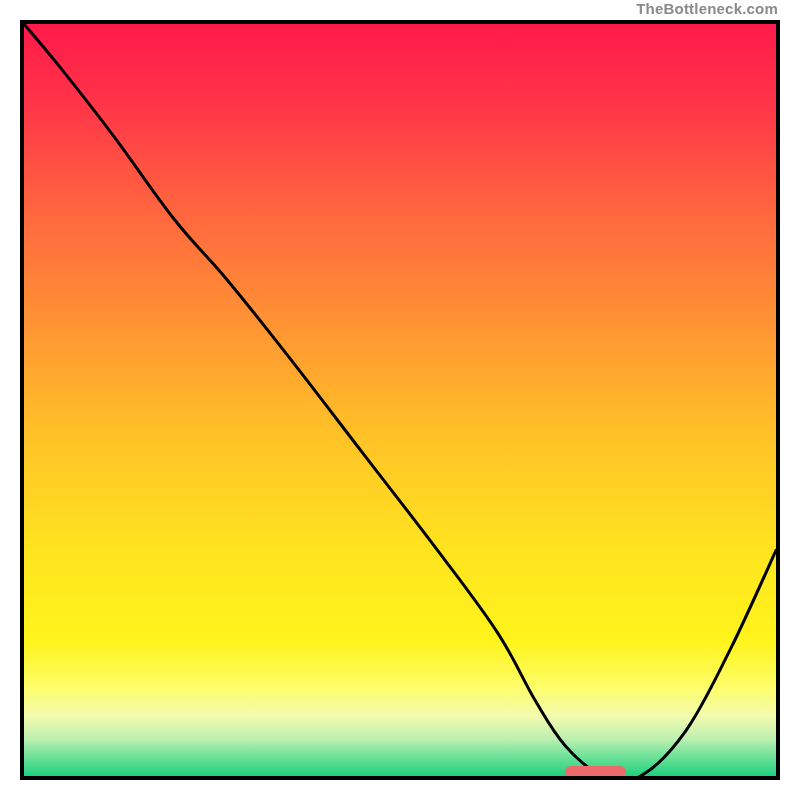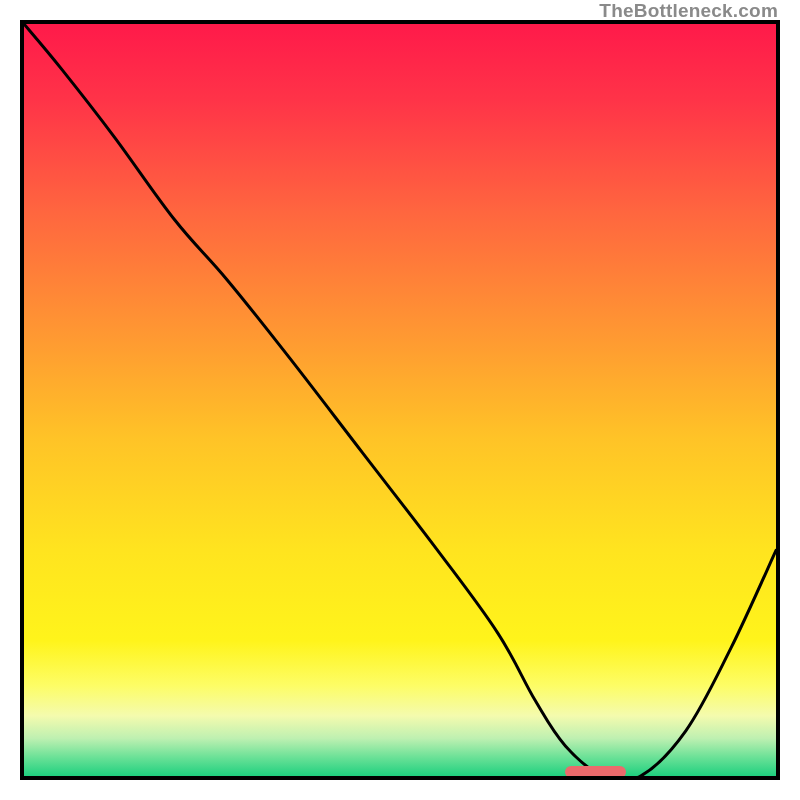--- a/index.html
+++ b/index.html
@@ -44,21 +44,21 @@
     position: absolute;
     height: 12px;
     border-radius: 6px;
     background: #eb6a6c;
   }
   .watermark {
     position: absolute;
     top: 0px;
     right: 22px;
     font-family: Arial, Helvetica, sans-serif;
-    font-size: 19px;
+    font-size: 15px;
     font-weight: 600;
     color: #8a8a8a;
     letter-spacing: 0.2px;
   }
 </style>
 </head>
 <body>
 
 <div class="chart-container">
   <div class="watermark">TheBottleneck.com</div>

